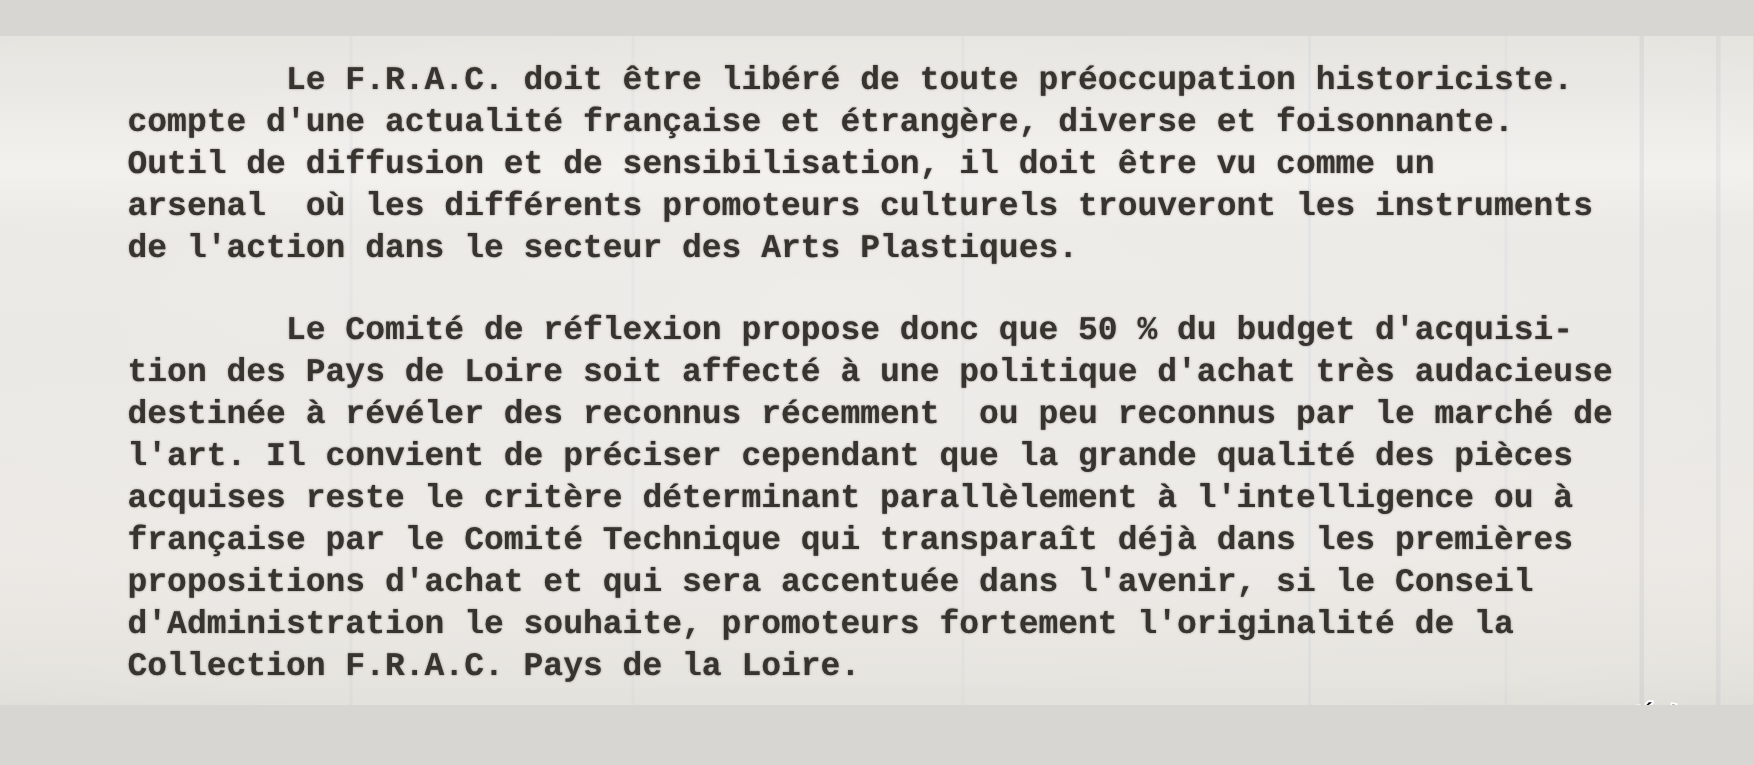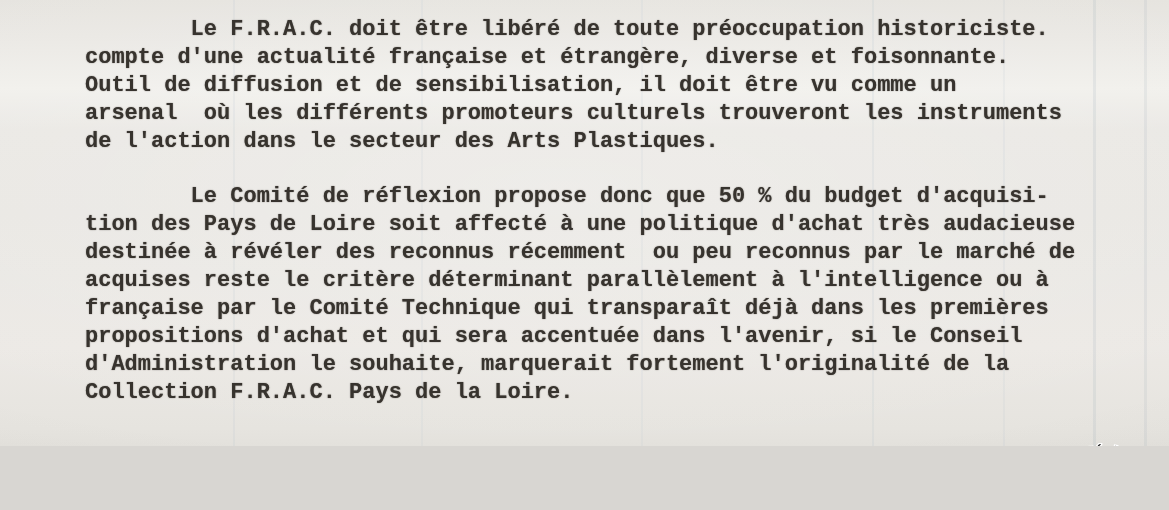--- a/index.html
+++ b/index.html
@@ -14,20 +14,21 @@
     position: relative;
     width: 1169px;
     height: 446px;
     overflow: hidden;
     font-family: "Liberation Mono", "DejaVu Sans Mono", monospace;
     font-weight: 700;
     color: #37332e;
     background:
       radial-gradient(130% 100% at 48% 42%, rgba(255,255,255,0.22) 0%, rgba(255,255,255,0.0) 60%, rgba(40,40,38,0.05) 100%),
       linear-gradient(180deg, #e6e4df 0%, #eae8e4 8%, #f1f0ec 20%, #eae8e4 29%, #e9e7e3 48%, #eae8e4 62%, #ece9e5 78%, #e6e4df 96%, #e3e1dc 100%);
+    margin-top: 24px;
   }
   
   .vline {
     position: absolute;
     top: 0;
     height: 510px;
     pointer-events: none;
   }
   .textblock {
     position: absolute;
@@ -78,24 +79,25 @@
       <div class="line">        Le F.R.A.C. doit être libéré de toute préoccupation historiciste.</div>
       <div class="line">compte d'une actualité française et étrangère, diverse et foisonnante.</div>
       <div class="line">Outil de diffusion et de sensibilisation, il doit être vu comme un</div>
       <div class="line">arsenal  où les différents promoteurs culturels trouveront les instruments</div>
       <div class="line">de l'action dans le secteur des Arts Plastiques.</div>
     </div>
     <div class="para">
       <div class="line">        Le Comité de réflexion propose donc que 50 % du budget d'acquisi-</div>
       <div class="line">tion des Pays de Loire soit affecté à une politique d'achat très audacieuse</div>
       <div class="line">destinée à révéler des reconnus récemment  ou peu reconnus par le marché de</div>
+      <div class="line">l'art. Il convient de préciser cependant que la grande qualité des pièces</div>
       <div class="line">acquises reste le critère déterminant parallèlement à l'intelligence ou à</div>
       <div class="line">française par le Comité Technique qui transparaît déjà dans les premières</div>
       <div class="line">propositions d'achat et qui sera accentuée dans l'avenir, si le Conseil</div>
-      <div class="line">d'Administration le souhaite, marquerait fortement l'originalité de la</div>
+      <div class="line">d'Administration le souhaite, promoteurs fortement l'originalité de la</div>
       <div class="line">Collection F.R.A.C. Pays de la Loire.</div>
     </div>
   </div>
 
   <svg class="watermark" viewBox="0 0 147 76" width="147" height="76">
     <defs>
       <path id="wm-arc" d="M 6,56 C 34,14 96,8 143,46" fill="none"></path>
     </defs>
     <text font-size="14.5" letter-spacing="0.5">
       <textPath href="#wm-arc" startOffset="2">Archives régionales</textPath>

